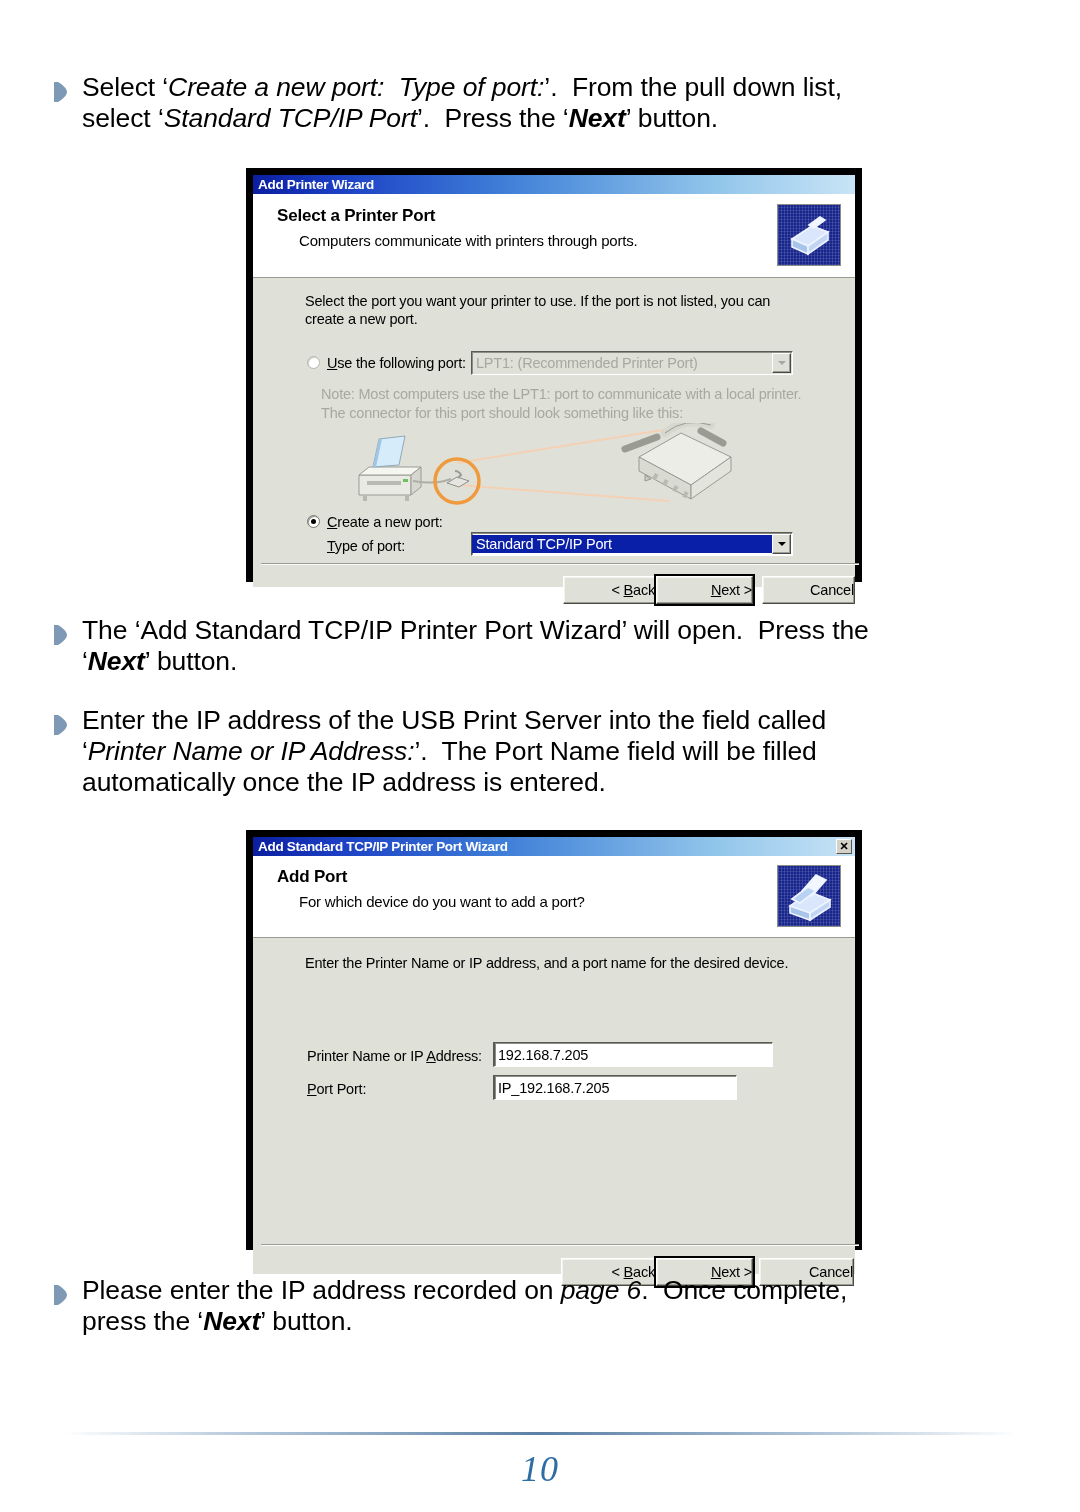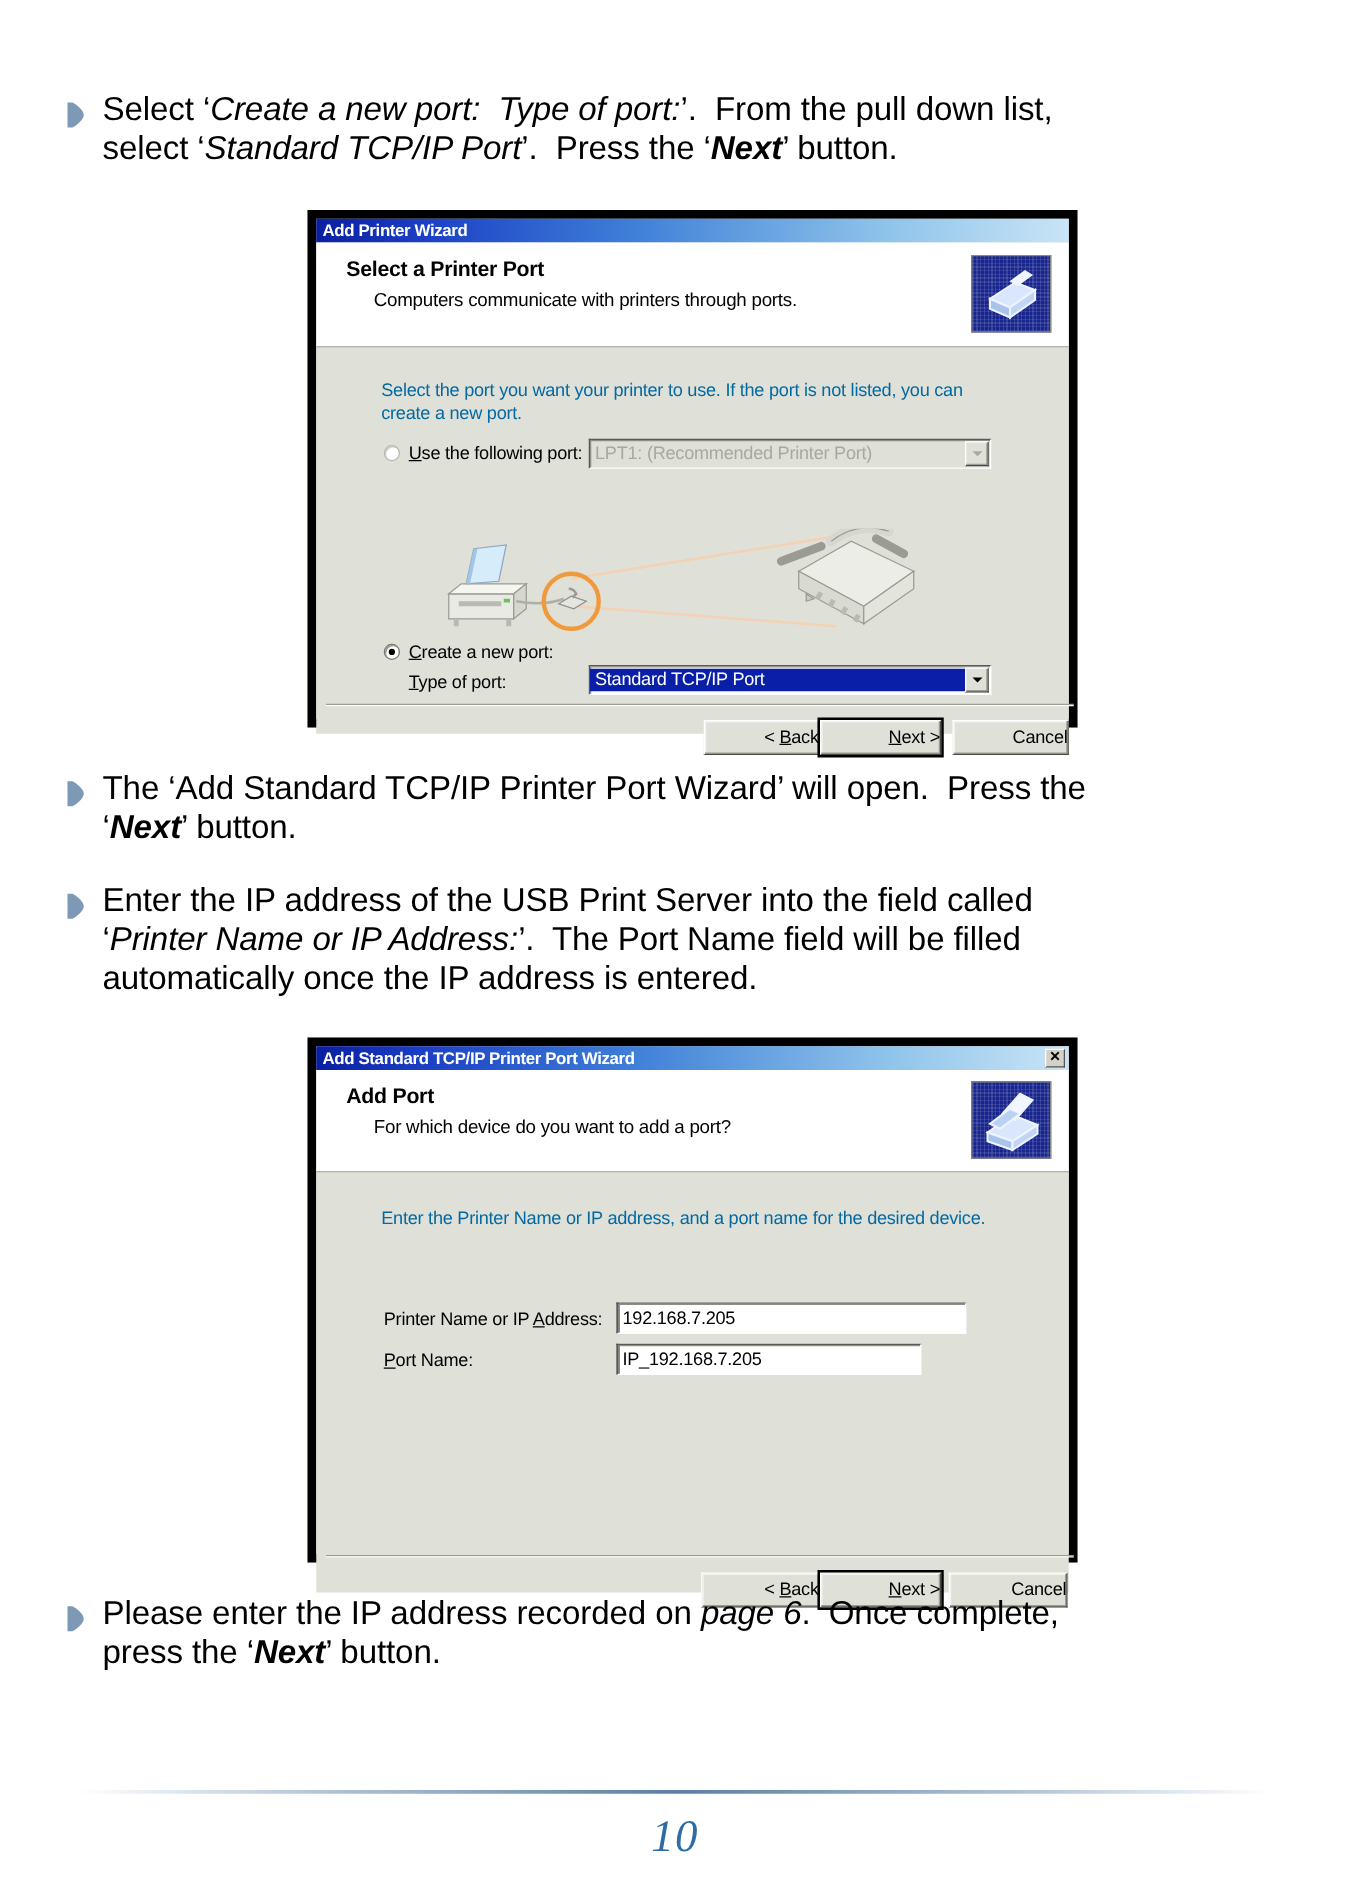--- a/index.html
+++ b/index.html
@@ -145,24 +145,23 @@
     position: absolute;
     font-size: 14.5px;
     color: #000;
     letter-spacing: -0.2px;
     white-space: nowrap;
   }
   .field-label u { text-decoration: underline; }
   .body-text {
     position: absolute;
     font-size: 14.5px;
-    color: #0369a1;
+    color: #000000;
     letter-spacing: -0.2px;
     line-height: 1.25;
-    margin-top: 12px;
   }
   .note-text {
     position: absolute;
     font-size: 14.5px;
     color: #a8a99e;
     letter-spacing: -0.2px;
     line-height: 1.3;
   }
   .text-input {
     position: absolute;
@@ -317,20 +316,23 @@
     <div class="field-label" style="left:74px; top:77px;">
       <u>U</u><span>se the following port:</span>
     </div>
     <div class="combo disabled" style="left:218px; top:73px; width:322px; height:24px;">
       <span class="combo-text">LPT1: (Recommended Printer Port)</span>
       <span class="combo-arrow">
           <span class="arrow-dn dim"></span>
         </span>
     </div>
 
+    <div class="note-text" style="left:68px; top:107px; width:500px;">
+      <span>Note: Most computers use the LPT1: port to communicate with a local printer. The connector for this port should look something like this:</span>
+    </div>
 
     <div class="illustration" style="left:86px; top:145px;">
       <svg width="410" height="88" viewBox="0 0 410 88">
 
         <g stroke="#f8cfae" stroke-width="2" fill="none" opacity="0.85">
           <path d="M118 40 L330 6"></path>
           <path d="M120 62 L330 78"></path>
         </g>
 
         <g>
@@ -465,21 +467,21 @@
     </div>
 
     <div class="field-label" style="left:54px; top:110px;">
       <span>Printer Name or IP </span><u>A</u><span>ddress:</span>
     </div>
     <div class="text-input caret" style="left:240px; top:104px; width:280px; height:25px;">
       <span>192.168.7.205</span>
     </div>
 
     <div class="field-label" style="left:54px; top:143px;">
-      <span></span><u>P</u><span>ort Name:</span>
+      <span></span><u>P</u><span>ort Port:</span>
     </div>
     <div class="text-input caret" style="left:240px; top:137px; width:244px; height:25px;">
       <span>IP_192.168.7.205</span>
     </div>
 
     <div class="dlg-sep" style="left:8px; top:306px; width:598px;"></div>
 
     <div class="win-btn" style="left:308px; top:320px; width:95px; height:28px;">
       <span>
         <span>&lt; </span><u>B</u><span>ack</span>

